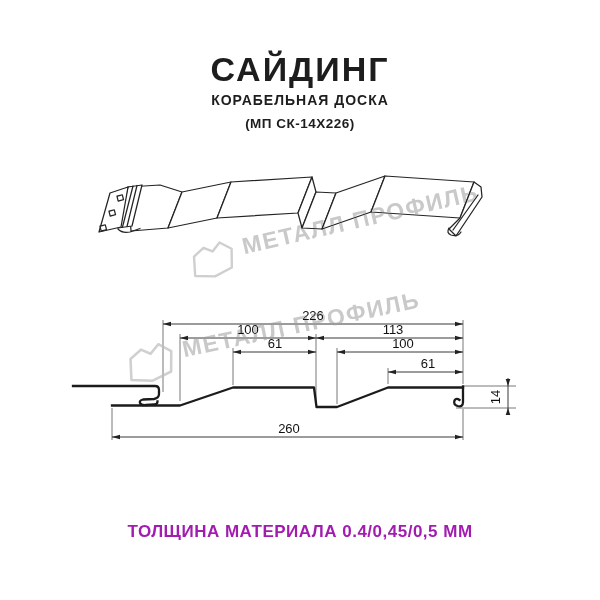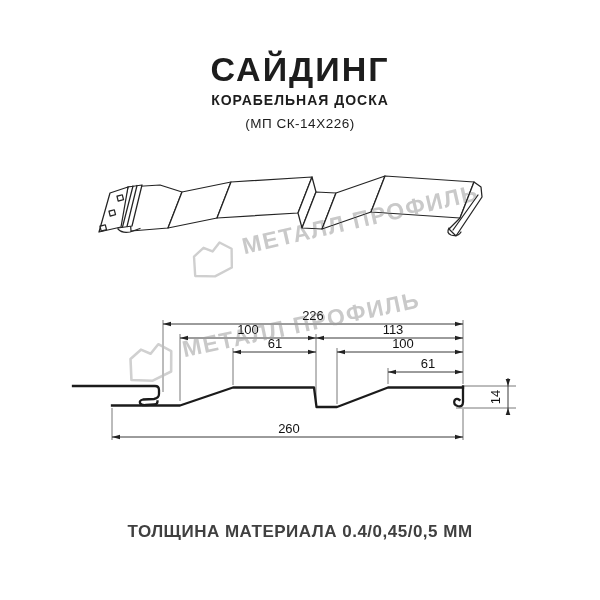--- a/index.html
+++ b/index.html
@@ -3,21 +3,21 @@
 <meta charset="utf-8">
 <style>
   html,body{margin:0;padding:0;}
   body{
     width:600px;height:600px;position:relative;overflow:hidden;
     background:#ffffff;font-family:"Liberation Sans",sans-serif;
   }
   .hdr{position:absolute;left:0;width:600px;text-align:center;color:#1d1d1d;}
   .title{top:50px;font-size:34px;font-weight:bold;letter-spacing:2px;}
   .subtitle{top:92px;font-size:14px;font-weight:bold;letter-spacing:1px;}
-  .model{top:116px;font-size:13.5px;font-weight:normal;letter-spacing:.5px;}
+  .model{top:116px;font-size:13.5px;font-weight:bold;letter-spacing:.5px;}
   .wm{
     position:absolute;display:flex;align-items:center;gap:8px;
     mix-blend-mode:darken;pointer-events:none;z-index:5;
     color:#c9c9c9;font-weight:bold;font-size:23px;letter-spacing:1.5px;white-space:nowrap;
     transform-origin:left center;
   }
   .wm svg{margin-top:14px;flex:none;}
   #wm1{left:188px;top:234px;transform:rotate(-13deg);}
   #wm2{left:124px;top:336px;transform:rotate(-12deg);}
   svg.draw{position:absolute;z-index:2;}
@@ -25,21 +25,21 @@
   #sect{left:60px;top:300px;}
   .face{fill:#ffffff;stroke:#242424;stroke-width:1.25;stroke-linejoin:round;}
   .ln3{fill:none;stroke:#242424;stroke-width:1.25;stroke-linejoin:round;stroke-linecap:round;}
   .prof{fill:none;stroke:#1b1b1b;stroke-width:2.3;stroke-linejoin:round;stroke-linecap:square;}
   .ext{fill:none;stroke:#555555;stroke-width:.8;}
   .dim{fill:none;stroke:#222222;stroke-width:.9;}
   .arr{fill:#222222;stroke:none;}
   text.dimtxt{font-size:13px;fill:#111111;font-weight:normal;text-anchor:middle;font-family:"Liberation Sans",sans-serif;}
   .footer{
     position:absolute;left:0;top:522px;width:600px;text-align:center;
-    font-size:17px;font-weight:600;color:#404040;letter-spacing:.5px;
+    font-size:17px;font-weight:600;color:#a21caf;letter-spacing:.5px;
   }
 </style>
 </head>
 <body>
 
 <div class="hdr title">САЙДИНГ</div>
 <div class="hdr subtitle">КОРАБЕЛЬНАЯ ДОСКА</div>
 <div class="hdr model">(МП СК-14Х226)</div>
 
 <div class="wm" id="wm1">

